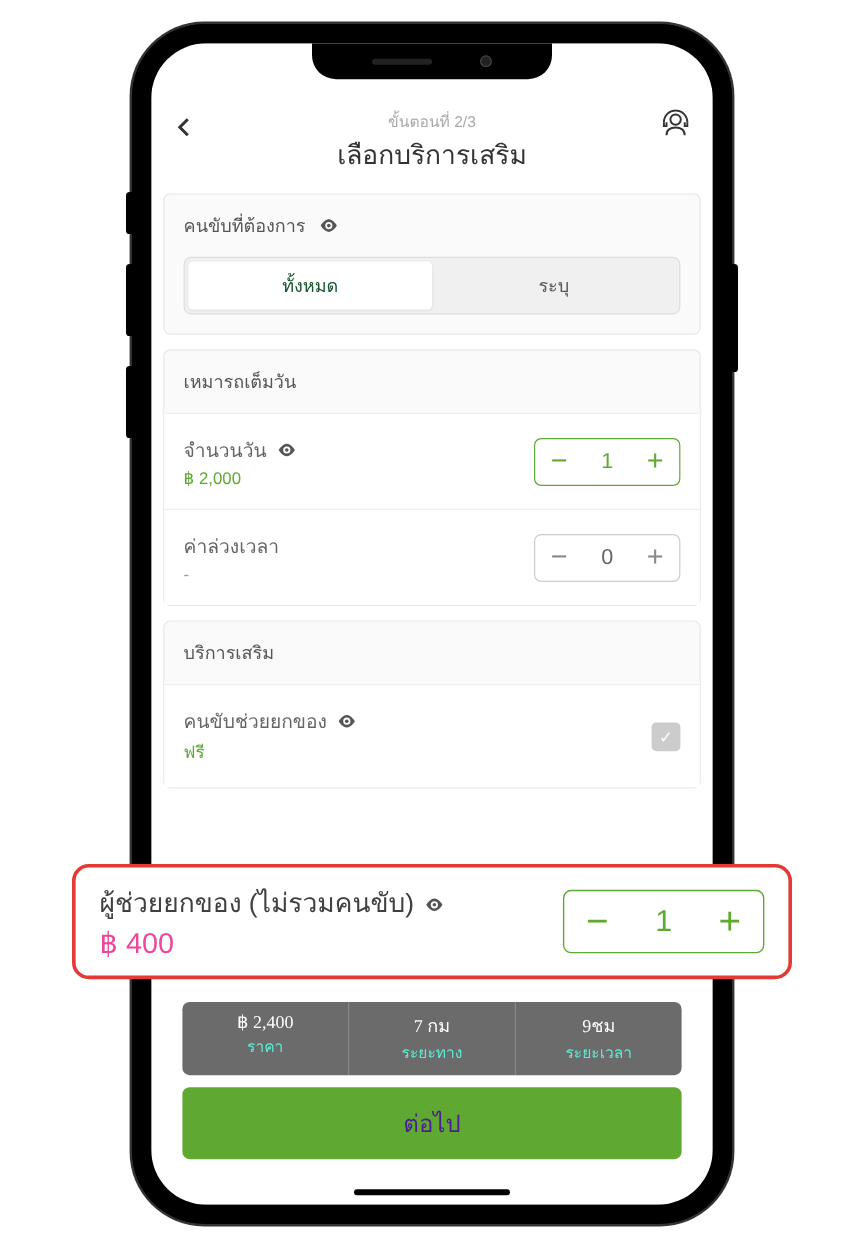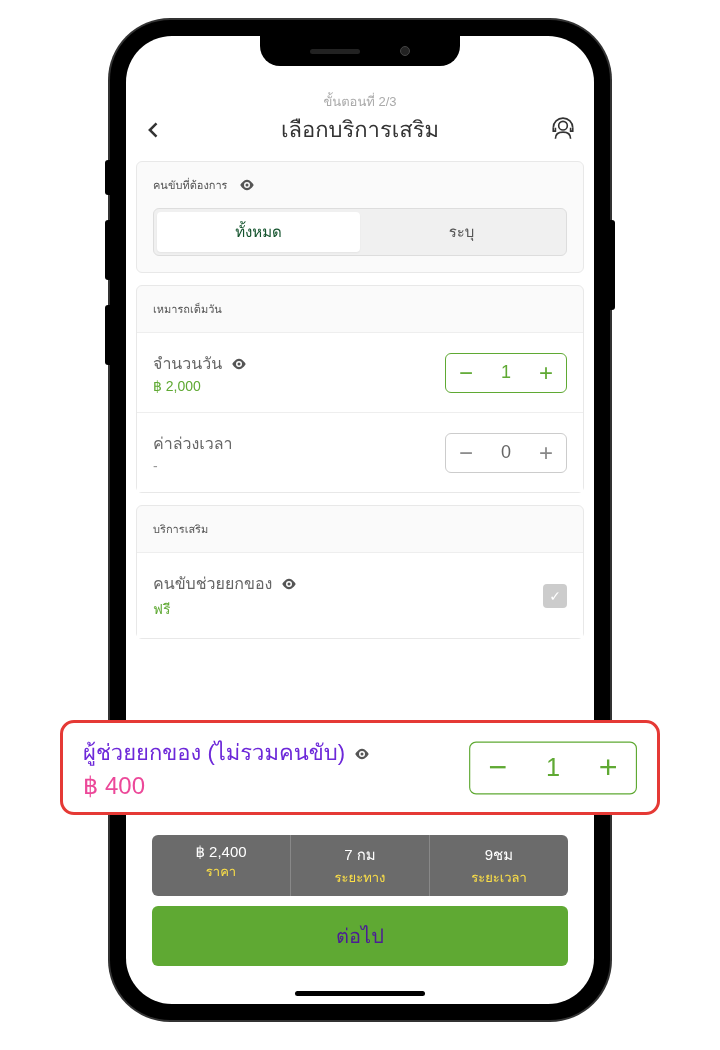--- a/index.html
+++ b/index.html
@@ -83,21 +83,21 @@
     padding-top: 45px;
     height: 100%;
     display: flex;
     flex-direction: column;
     background: #fff;
   }
 
   
   .header {
     display: flex;
-    align-items: flex-end;
+    align-items: flex-start;
     padding: 10px 18px 14px;
   }
   .back-btn {
     width: 30px;
     font-size: 28px;
     font-weight: 300;
     color: #333;
     cursor: pointer;
   }
   .header-center {
@@ -126,21 +126,21 @@
   }
 
   .card {
     background: #fafafa;
     border: 1px solid #e8e8e8;
     border-radius: 6px;
     margin-bottom: 12px;
   }
   .card-header {
     padding: 14px 16px;
-    font-size: 11px;
+    font-size: 15px;
     color: #555;
     font-weight: 500;
     display: flex;
     align-items: center;
     gap: 10px;
   }
   .eye-icon svg { width: 18px; height: 18px; vertical-align: middle; fill: #555; }
 
   .seg-control {
     display: flex;
@@ -244,50 +244,51 @@
     top: 700px;
     background: #fff;
     border: 3px solid #e53935;
     border-radius: 14px;
     padding: 12px 20px;
     display: flex;
     align-items: center;
     justify-content: space-between;
     z-index: 50;
   }
-  .callout .row-label { font-size: 22px; color: #6d28d9; }
+  .callout .row-label { font-size: 22px; color: #404040; }
   .callout .row-sub { font-size: 24px; color: #ec4899; }
   .callout .stepper { transform: scale(1.15); transform-origin: right center; }
   .callout .stepper .step-btn { width: 48px; height: 44px; font-size: 28px; }
   .callout .stepper .step-val { width: 48px; font-size: 22px; }
 
   
   .bottom {
     padding: 0 10px 10px;
     position: absolute;
     bottom: 28px;
     left: 16px;
     right: 16px;
   }
   .summary {
     display: flex;
     background: #6b6b6b;
     border-radius: 6px;
     overflow: hidden;
     margin-bottom: 10px;
+    font-family: Liberation Serif, serif;
   }
   .summary-cell {
     flex: 1;
     text-align: center;
     padding: 8px 0;
     border-right: 1px solid #888;
   }
   .summary-cell:last-child { border-right: none; }
   .summary-val { color: #fff; font-size: 15px; }
-  .summary-lbl { color: #fde047; font-size: 13px; }
+  .summary-lbl { color: #5eead4; font-size: 13px; }
 
   .primary-btn {
     background: #5fa933;
     color: #4c1d95;
     text-align: center;
     padding: 14px 0;
     border-radius: 6px;
     font-size: 20px;
     cursor: pointer;
   }

